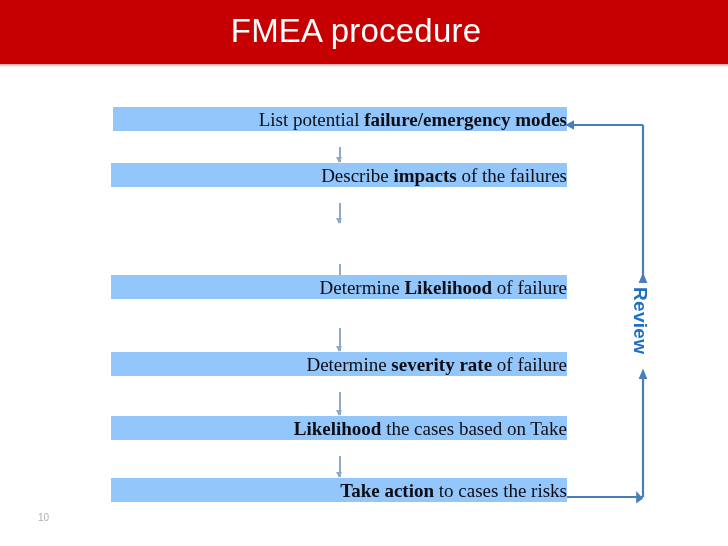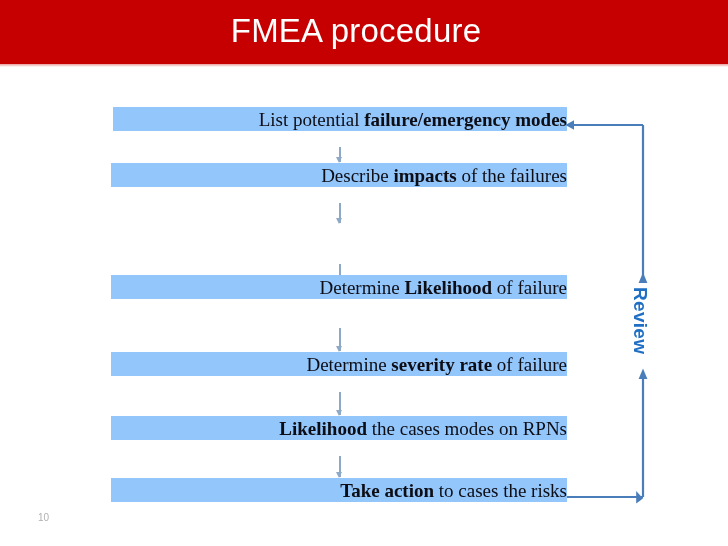--- a/index.html
+++ b/index.html
@@ -207,21 +207,21 @@
     <div class="step-box box-5">
       <span class="step-label"><span>Determine </span><b>severity rate</b><span> of failure</span></span>
     </div>
 
     <div class="down-connector dc-5">
       <div class="stem"></div>
       <div class="head"></div>
     </div>
 
     <div class="step-box box-6">
-      <span class="step-label"><span></span><b>Likelihood</b><span> the cases modes on RPNs</span></span>
+      <span class="step-label"><span></span><b>Likelihood</b><span> the cases based on Take</span></span>
     </div>
 
     <div class="down-connector dc-6">
       <div class="stem"></div>
       <div class="head"></div>
     </div>
 
     <div class="step-box box-7">
       <span class="step-label"><span></span><b>Take action</b><span> to cases the risks</span></span>
     </div>

